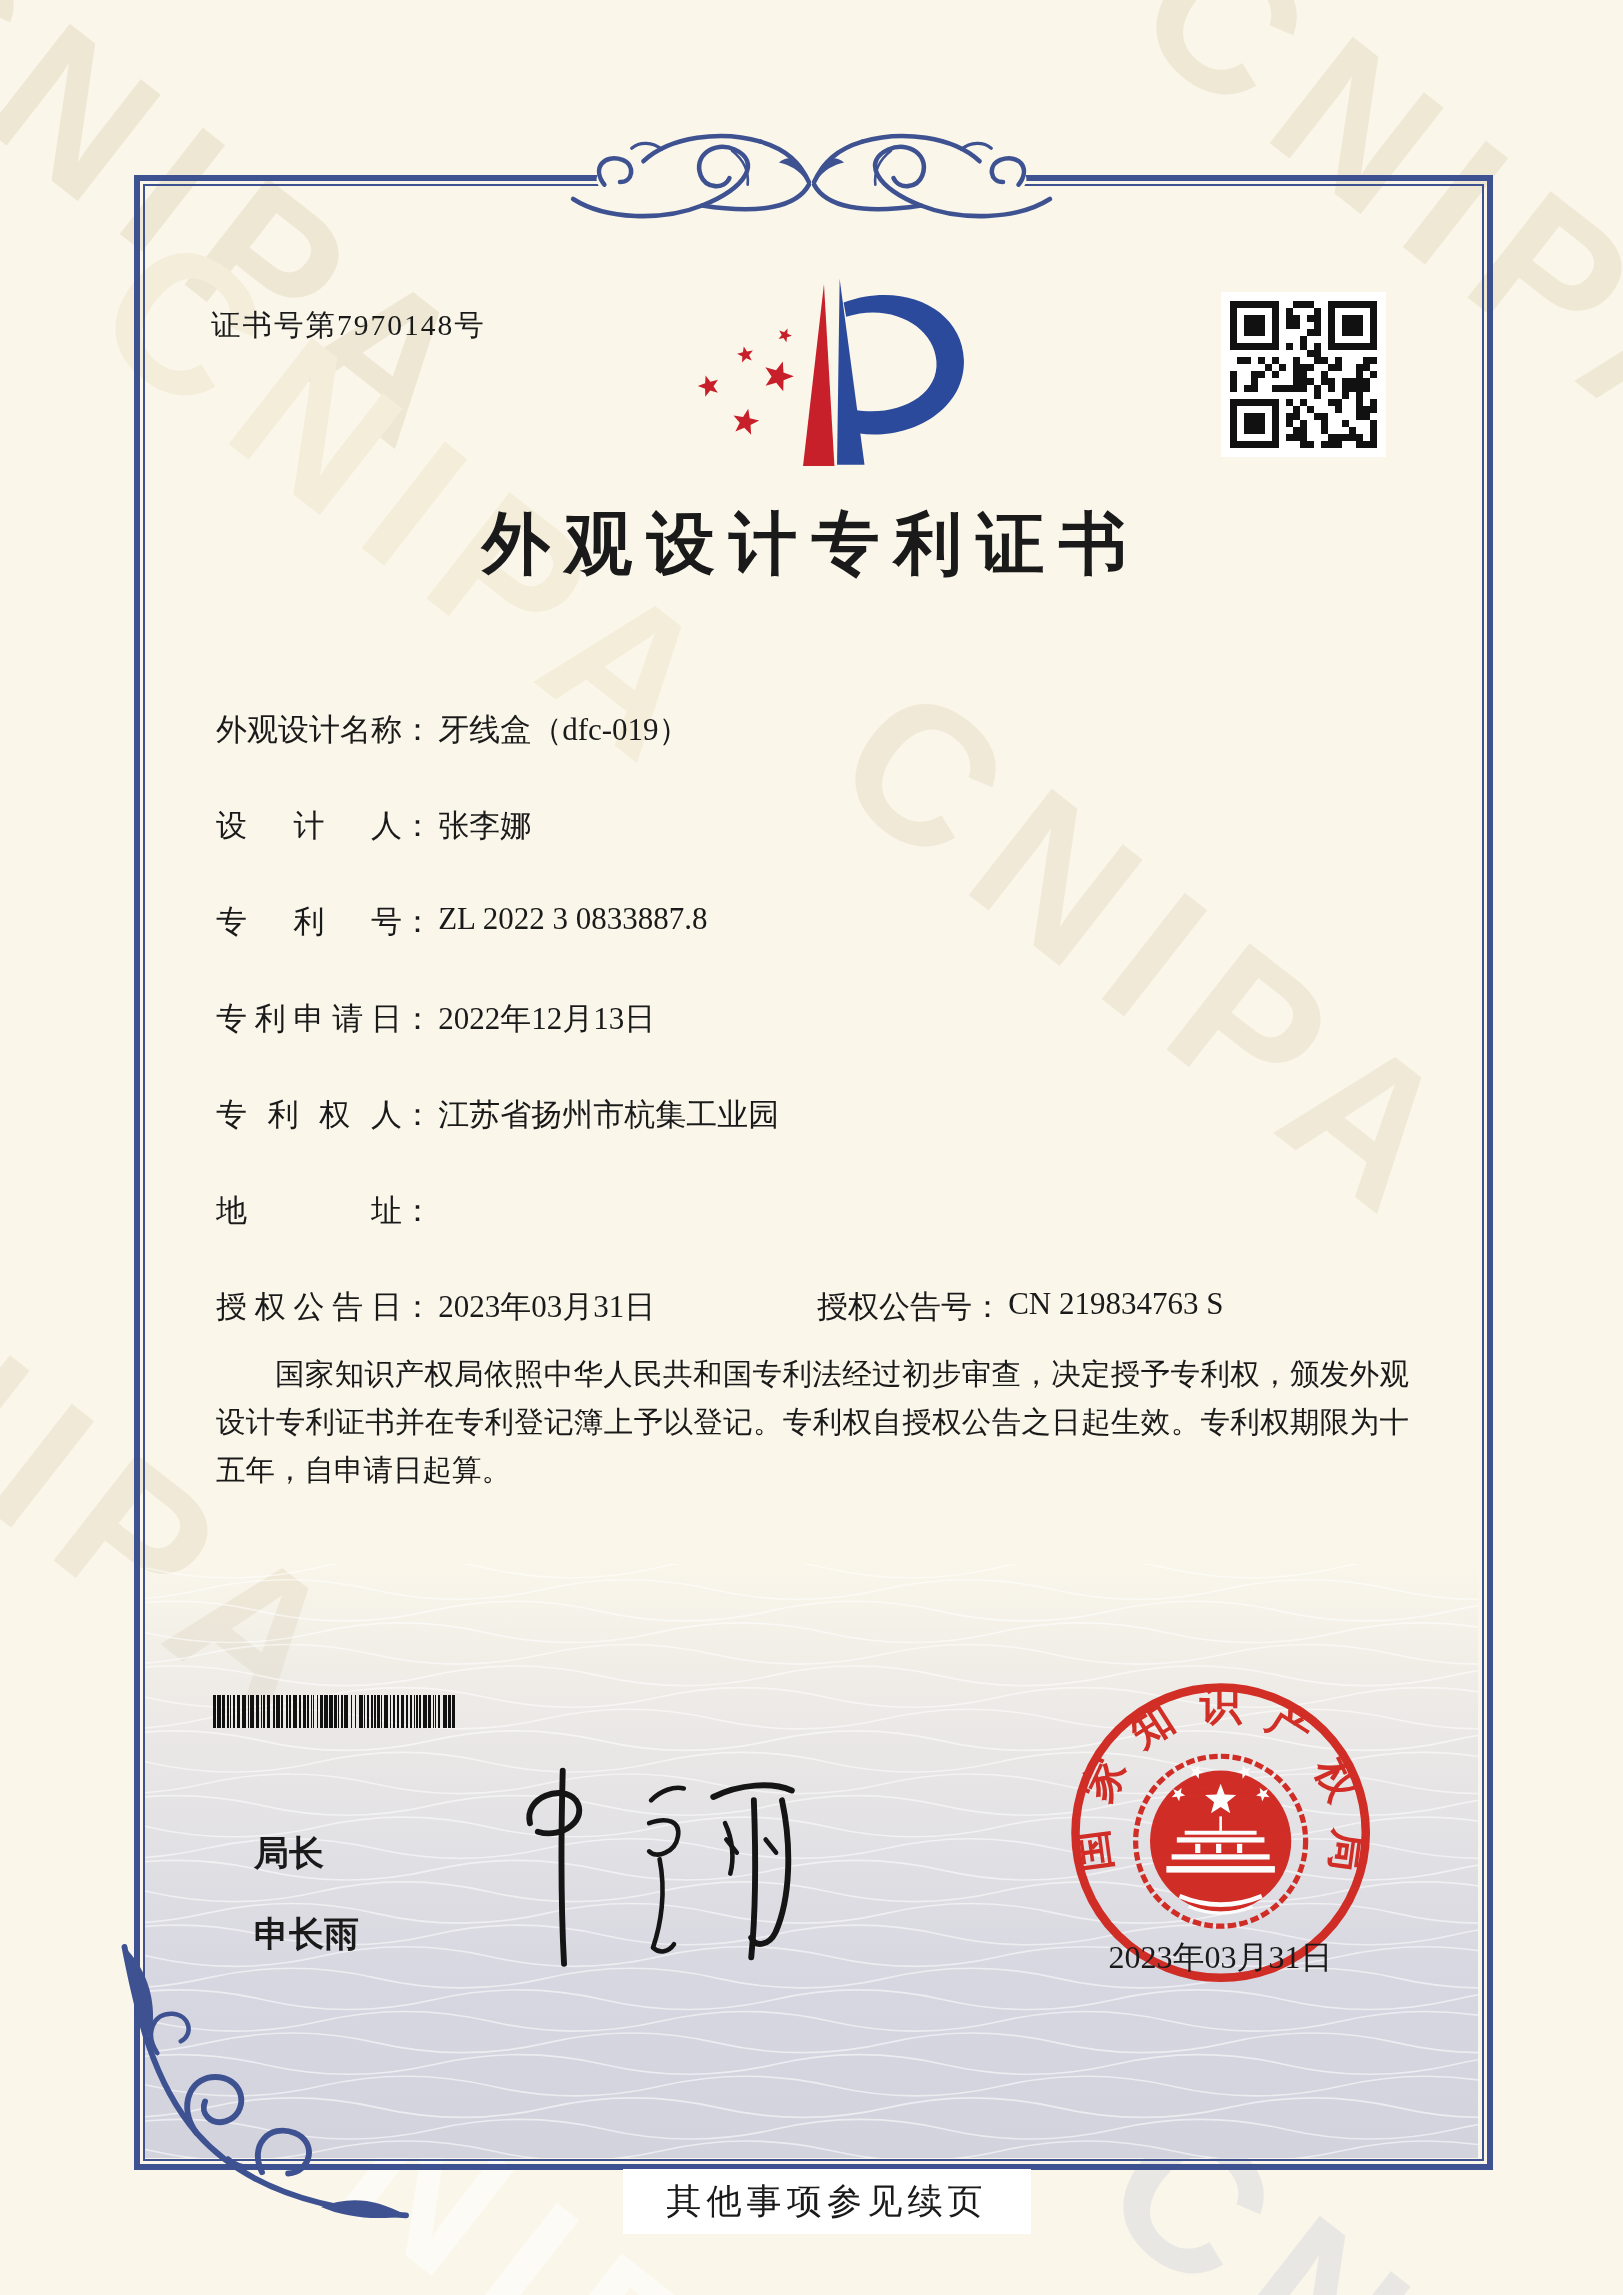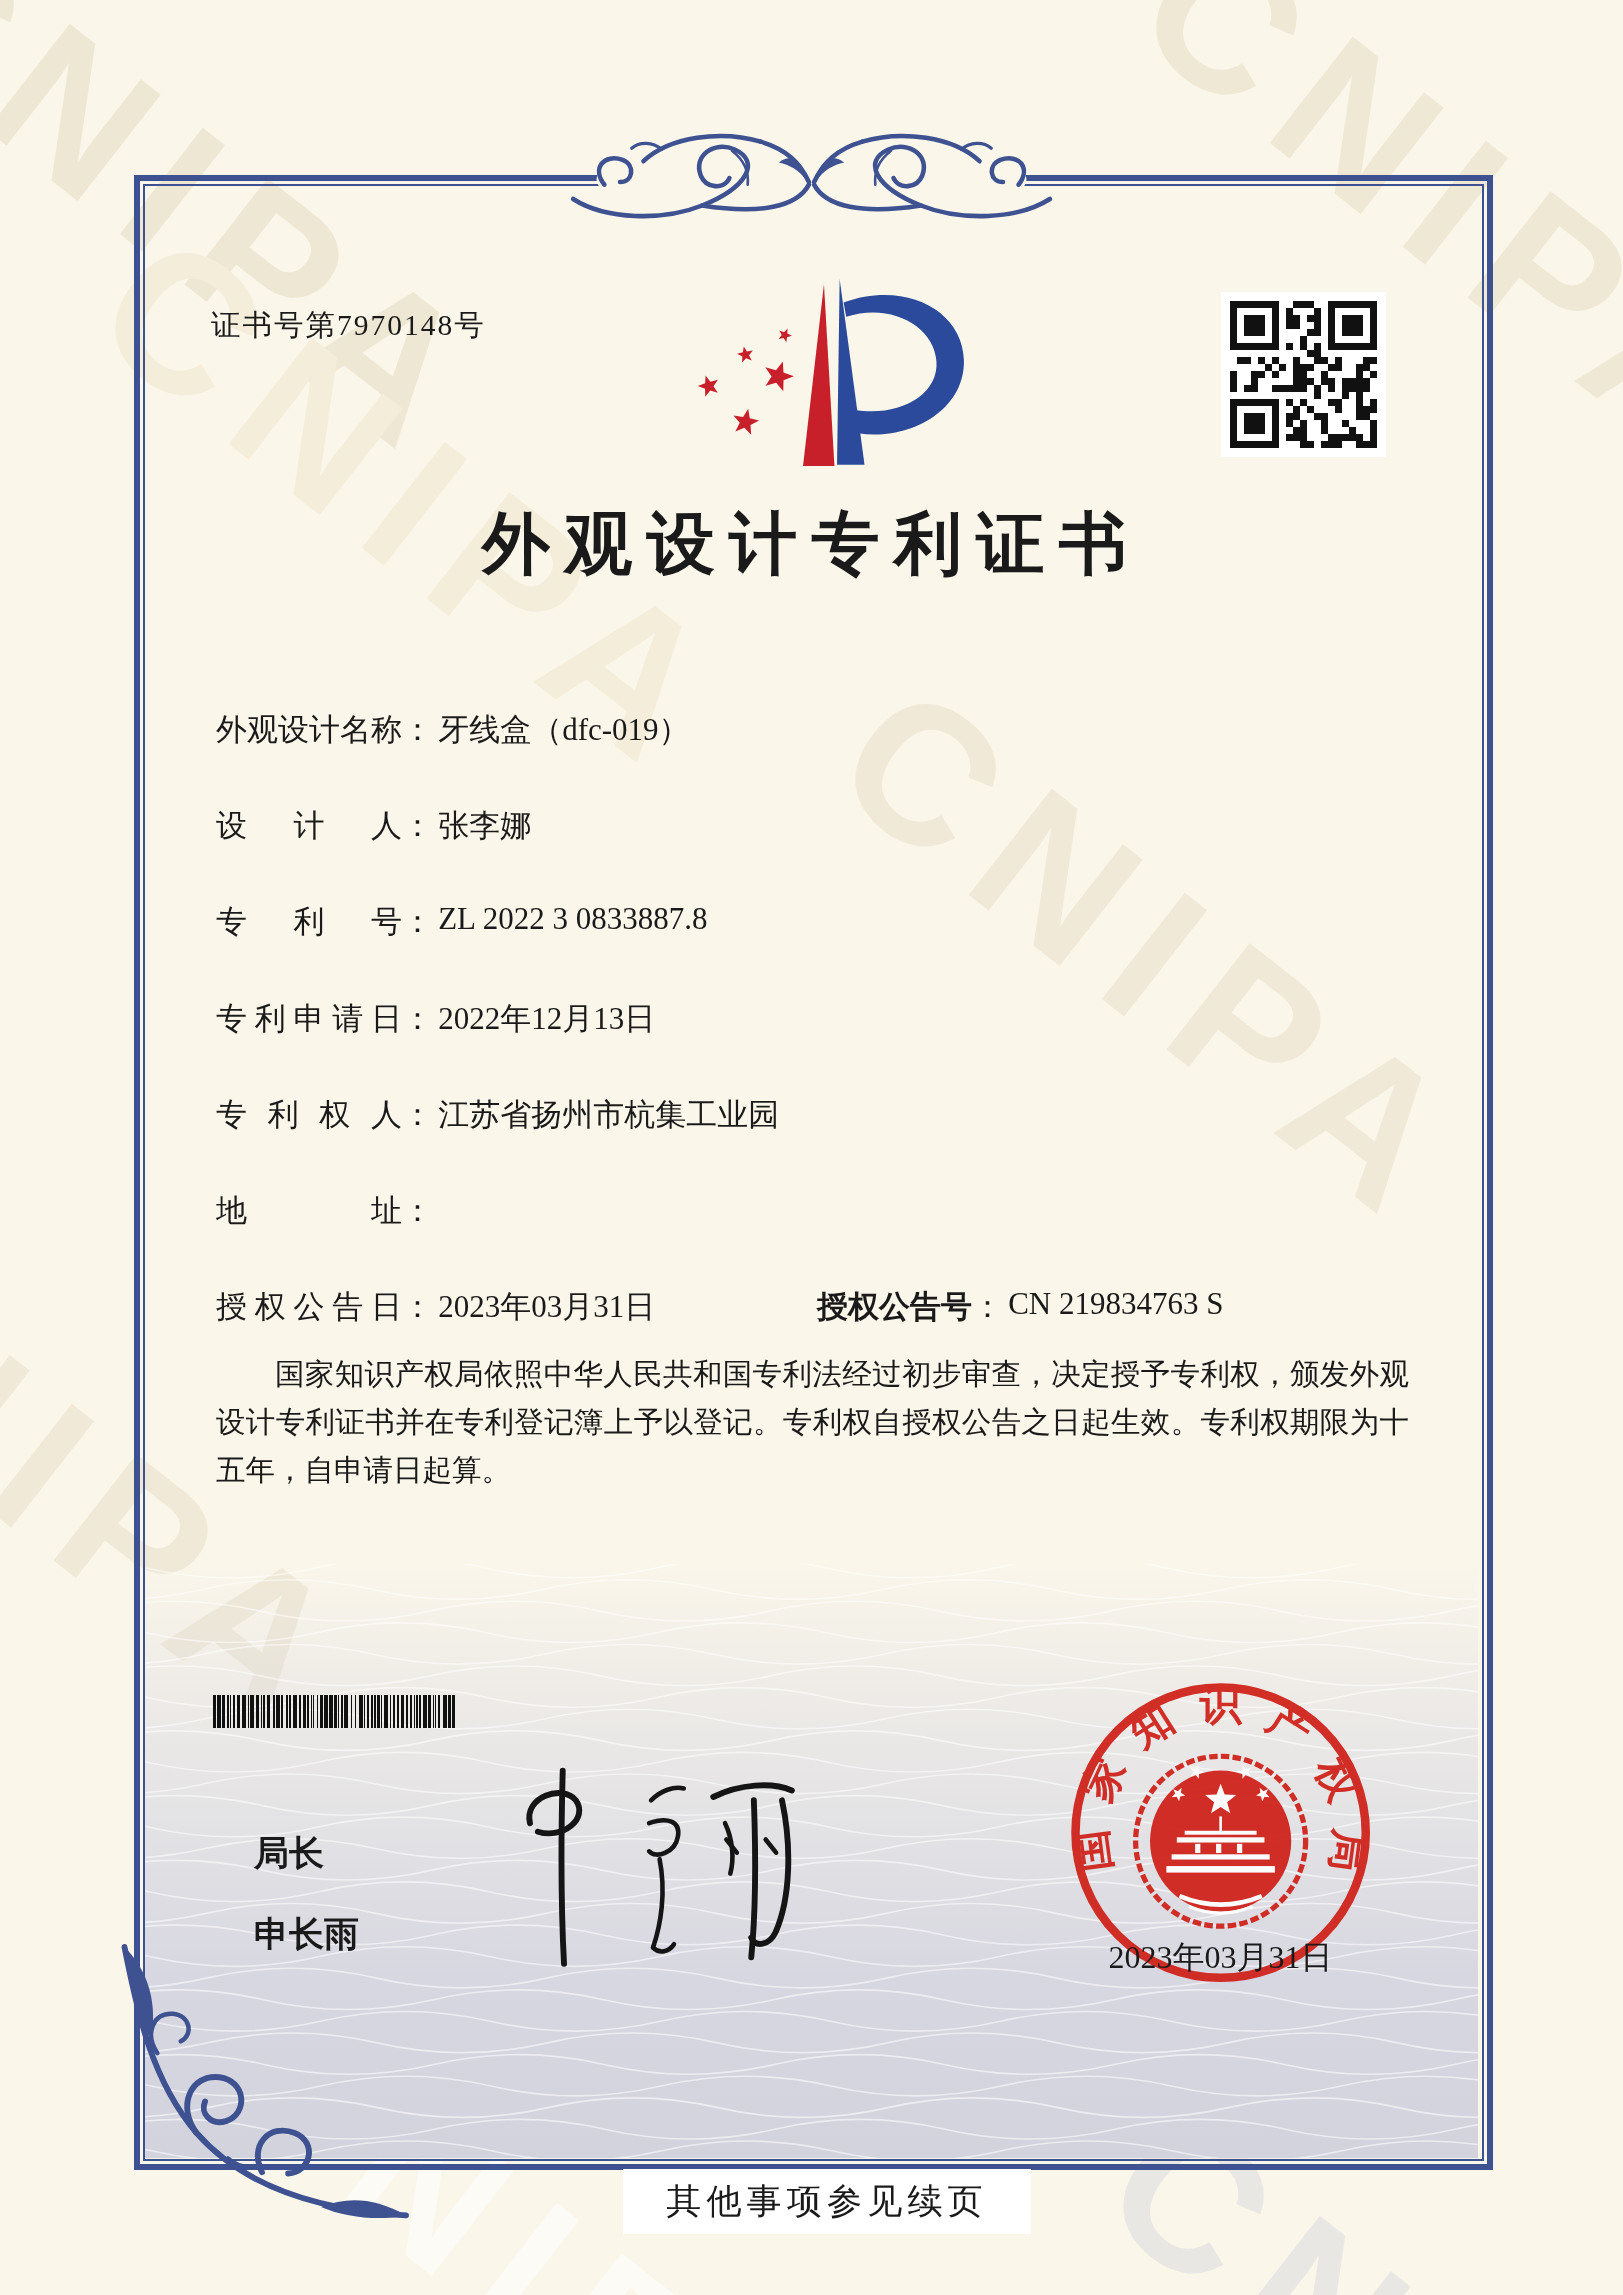--- a/index.html
+++ b/index.html
@@ -31,21 +31,21 @@
   .qr-grid span.d{background:#111;}
 
   .title{position:absolute;left:0;right:0;top:499px;text-align:center;font-size:68px;
       font-weight:bold;letter-spacing:14.4px;z-index:3;}
 
   .row{position:absolute;left:216px;width:1198px;height:39px;font-size:31px;z-index:3;display:flex;}
   .flabel{display:inline-flex;justify-content:space-between;width:186px;}
   .colon{margin:0 1.3px 0 0;}
   .fvalue{margin-left:3.9px;white-space:nowrap;}
   .row7b{position:absolute;left:601px;top:0;display:flex;}
-  .row7b .flabel{width:auto;font-weight:bold;}
+  .row7b .flabel{width:auto;}
 
   .paras{position:absolute;left:216px;top:1350px;width:1193px;font-size:29.5px;line-height:48px;
       text-align:justify;z-index:3;}
   .paras div{text-indent:2em;}
 
   .barcode{position:absolute;left:213px;top:1695px;width:245px;height:33px;z-index:3;
       display:flex;align-items:stretch;overflow:hidden;}
   .barcode span{display:block;height:100%;}
   .barcode span.b{background:#111;}
 

